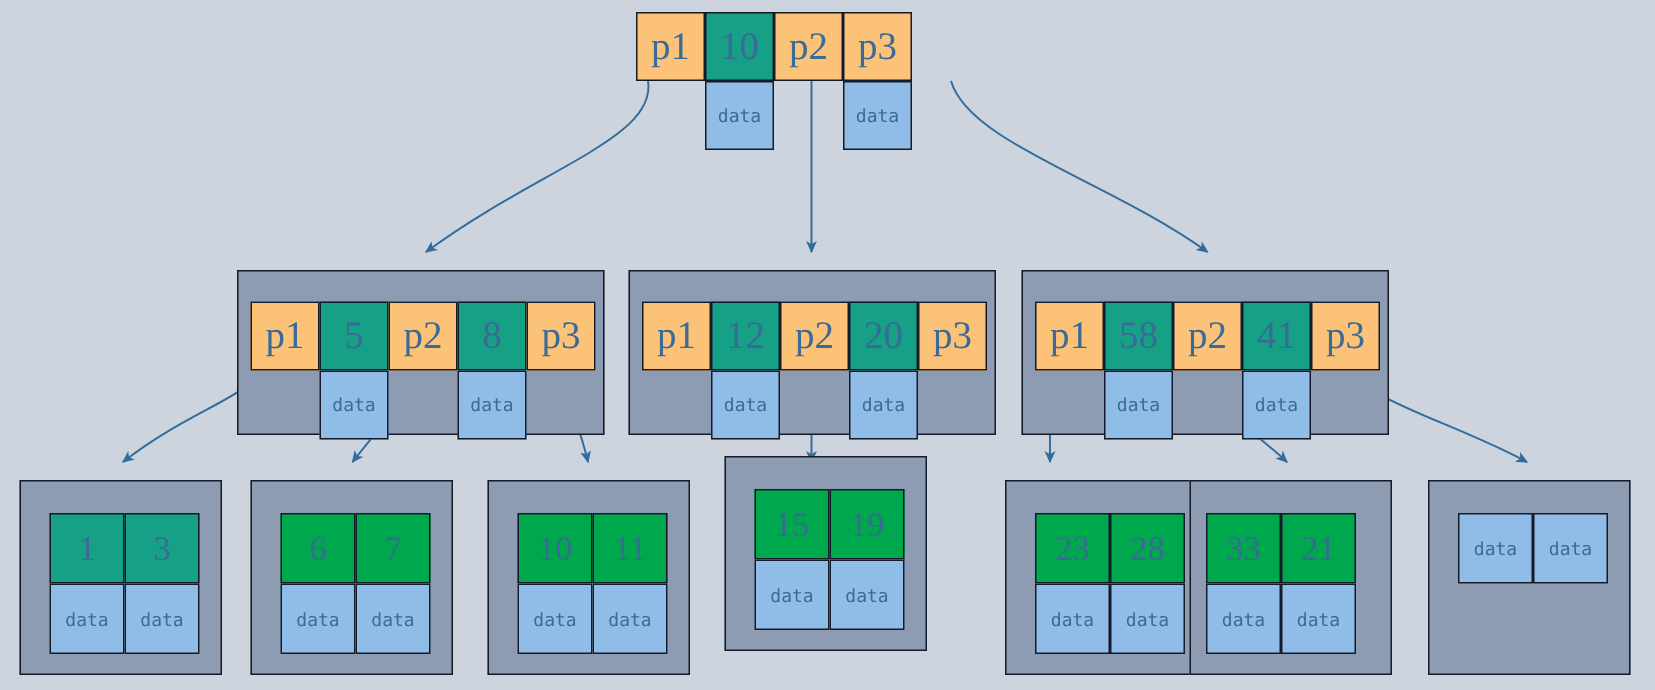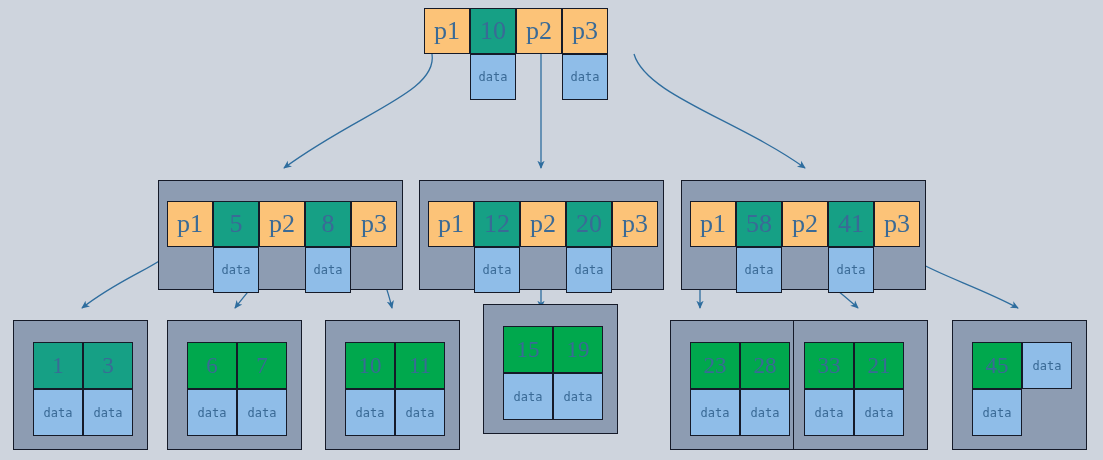--- a/index.html
+++ b/index.html
@@ -223,21 +223,20 @@
       <div class="leafcol">
         <div class="cell key bright">21</div>
         <div class="dcell">data</div>
       </div>
     </div>
   </div>
 
   <div class="frame" style="left:952px;top:320px;width:135px;height:130px;">
     <div class="leafgrid" style="left:19px;top:21px;">
       <div class="leafcol">
-        <div class="cell key bright">45</div>
         <div class="dcell">data</div>
       </div>
       <div class="leafcol">
         <div class="dcell">data</div>
       </div>
     </div>
   </div>
 
 </div>
 

